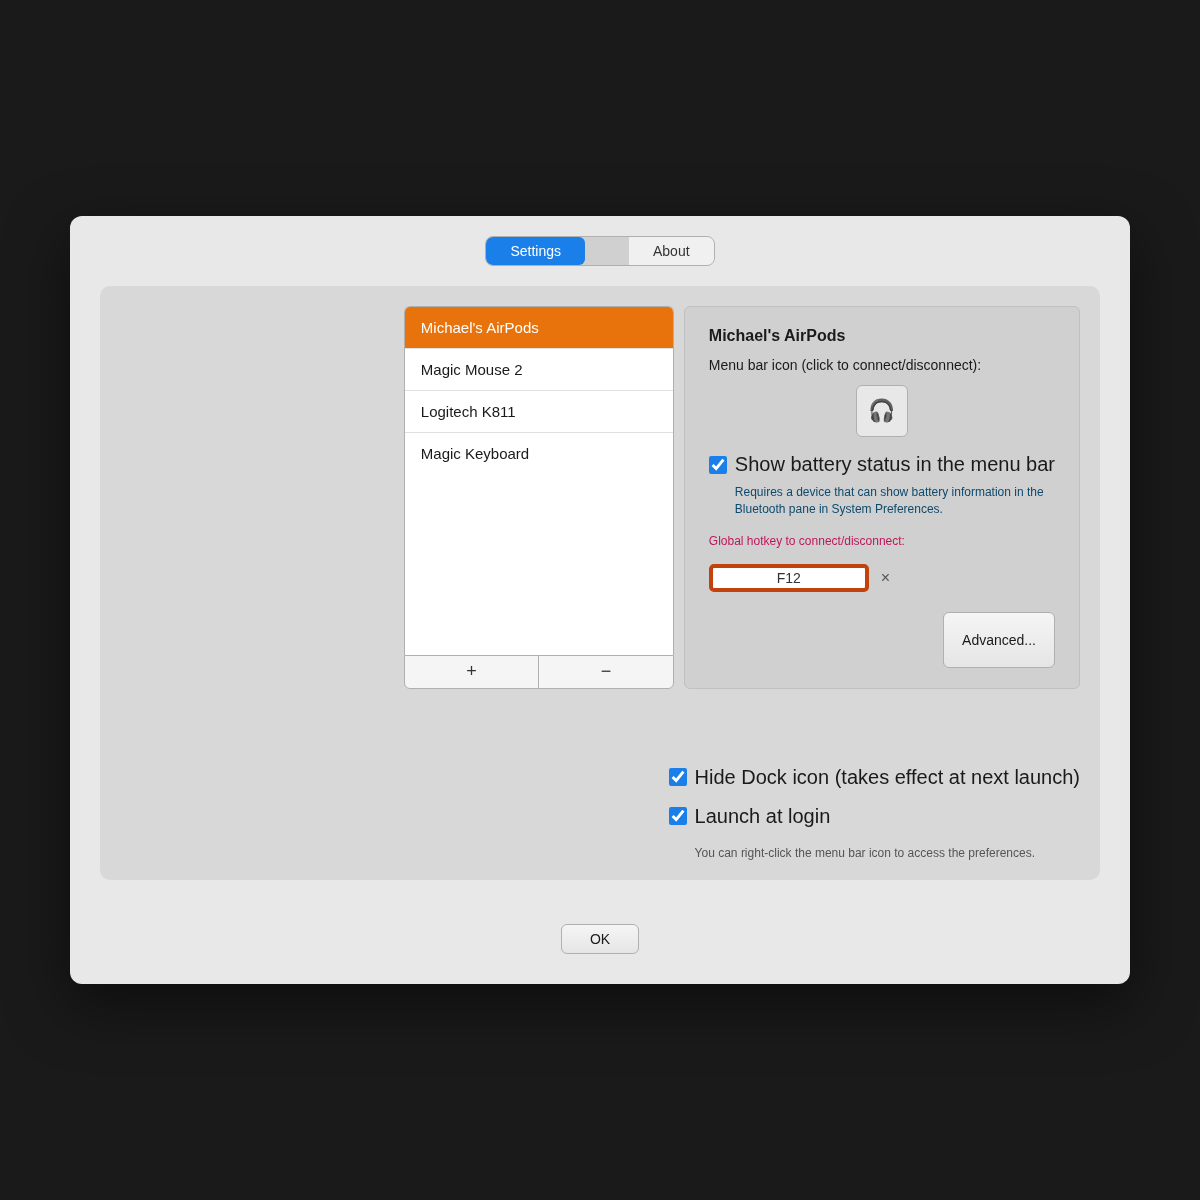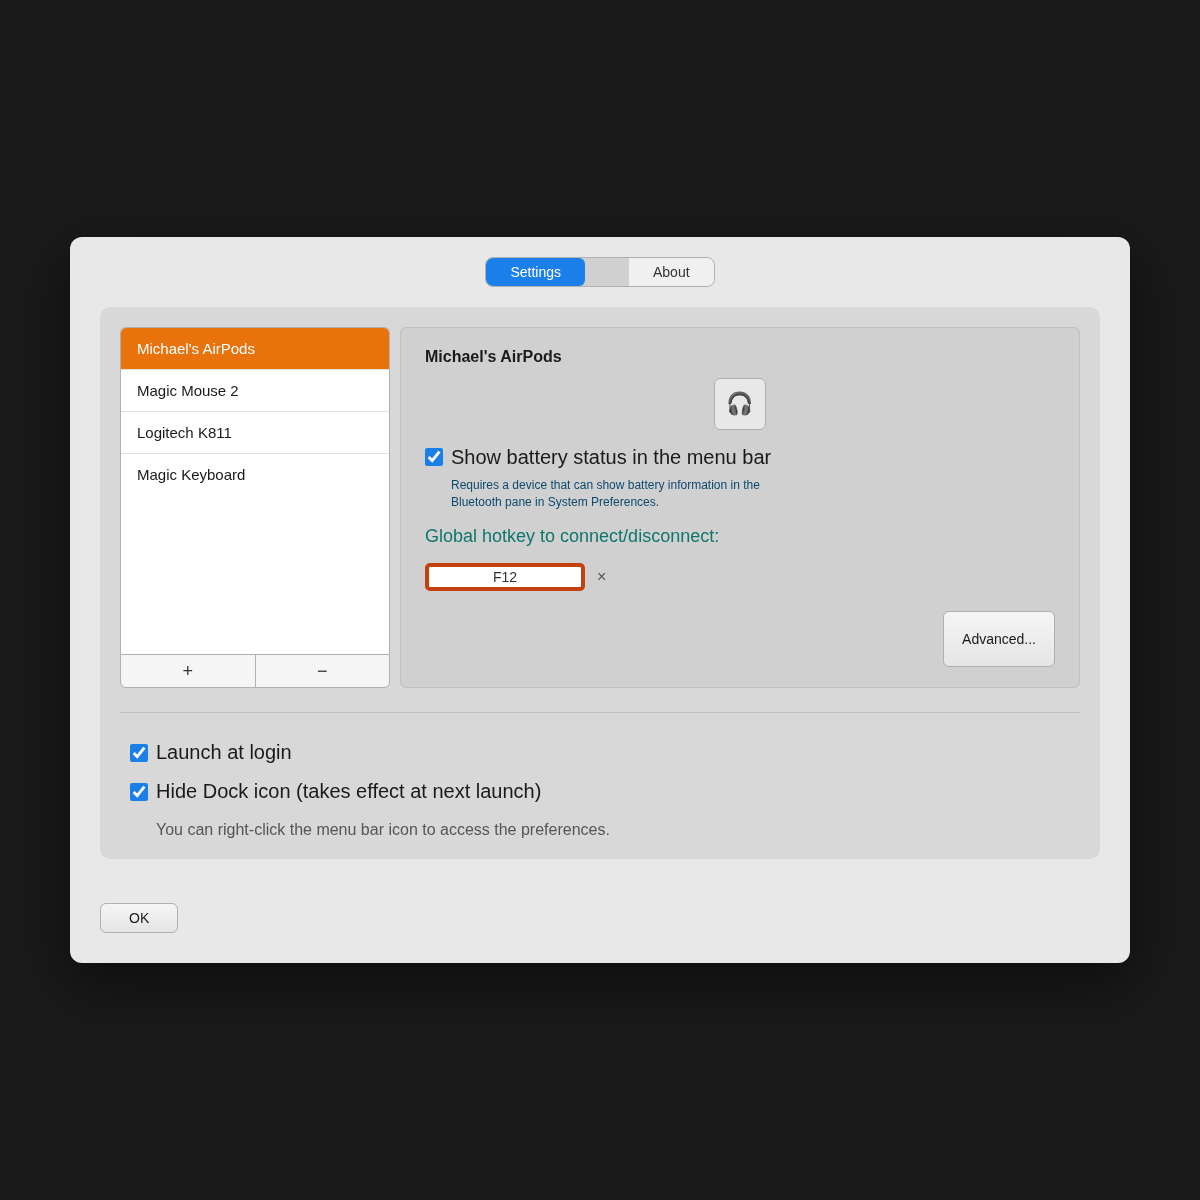--- a/index.html
+++ b/index.html
@@ -97,21 +97,22 @@
       background: #f0f0f0;
       color: #333;
     }
 
     .main-panel {
       background: #d8d8d8;
       border-radius: 10px;
       padding: 20px;
       display: flex;
       flex-direction: column;
-      gap: 20px;
+      gap: 32px;
+      align-items: flex-end;
     }
 
     .devices-and-settings {
       display: flex;
       gap: 0;
     }
 
     .device-list-container {
       display: flex;
       flex-direction: column;
@@ -232,22 +233,22 @@
 
     .settings-note {
       font-size: 12px;
       color: #0c4a6e;
       margin-left: 26px;
       margin-bottom: 16px;
       line-height: 1.4;
     }
 
     .hotkey-section-label {
-      font-size: 18px;
-      color: #0f766e;
+      font-size: 12px;
+      color: #be185d;
       margin-bottom: 16px;
     }
 
     .hotkey-row {
       display: flex;
       align-items: center;
       gap: 8px;
       margin-bottom: 20px;
     }
 
@@ -289,29 +290,29 @@
 
     .bottom-checkboxes {
       background: #d8d8d8;
       padding: 4px 0 0 10px;
       display: flex;
       flex-direction: column;
       gap: 8px;
     }
 
     .bottom-note {
-      font-size: 16px;
+      font-size: 12px;
       color: #555;
       margin-left: 26px;
       margin-top: 2px;
     }
 
     .ok-row {
       display: flex;
-      justify-content: flex-start;
+      justify-content: center;
       padding-top: 4px;
       margin-top: 40px;
     }
 
     .ok-btn {
       padding: 6px 28px;
       background: linear-gradient(to bottom, #f5f5f5, #e5e5e5);
       border: 1px solid #b0b0b0;
       border-radius: 6px;
       font-size: 14px;
@@ -352,20 +353,21 @@
             <div class="device-item">Magic Keyboard</div>
           </div>
           <div class="device-list-controls">
             <button class="list-control-btn">+</button>
             <button class="list-control-btn">−</button>
           </div>
         </div>
 
         <div class="settings-panel">
           <div class="settings-title">Michael's AirPods</div>
+          <div class="settings-label">Menu bar icon (click to connect/disconnect):</div>
 
           <div class="icon-preview">
             <div class="icon-box">
               <span style="font-size:22px;">🎧</span>
             </div>
           </div>
 
           <div class="checkbox-row">
             <input type="checkbox" class="checkbox-input" checked="" style="">
             <span class="checkbox-label">Show battery status in the menu bar</span>
@@ -382,25 +384,25 @@
           <div class="advanced-row">
             <button class="advanced-btn">Advanced...</button>
           </div>
         </div>
       </div>
 
       <hr class="divider-line">
       <div class="bottom-checkboxes">
         <div class="checkbox-row">
           <input type="checkbox" class="checkbox-input" checked="" style="">
-          <span class="checkbox-label">Launch at login</span>
+          <span class="checkbox-label">Hide Dock icon (takes effect at next launch)</span>
         </div>
         <div class="checkbox-row">
           <input type="checkbox" class="checkbox-input" checked="" style="">
-          <span class="checkbox-label">Hide Dock icon (takes effect at next launch)</span>
+          <span class="checkbox-label">Launch at login</span>
         </div>
         <div class="bottom-note">You can right-click the menu bar icon to access the preferences.</div>
       </div>
     </div>
 
     <div class="ok-row">
       <button class="ok-btn">OK</button>
     </div>
   </div>
 </div>

